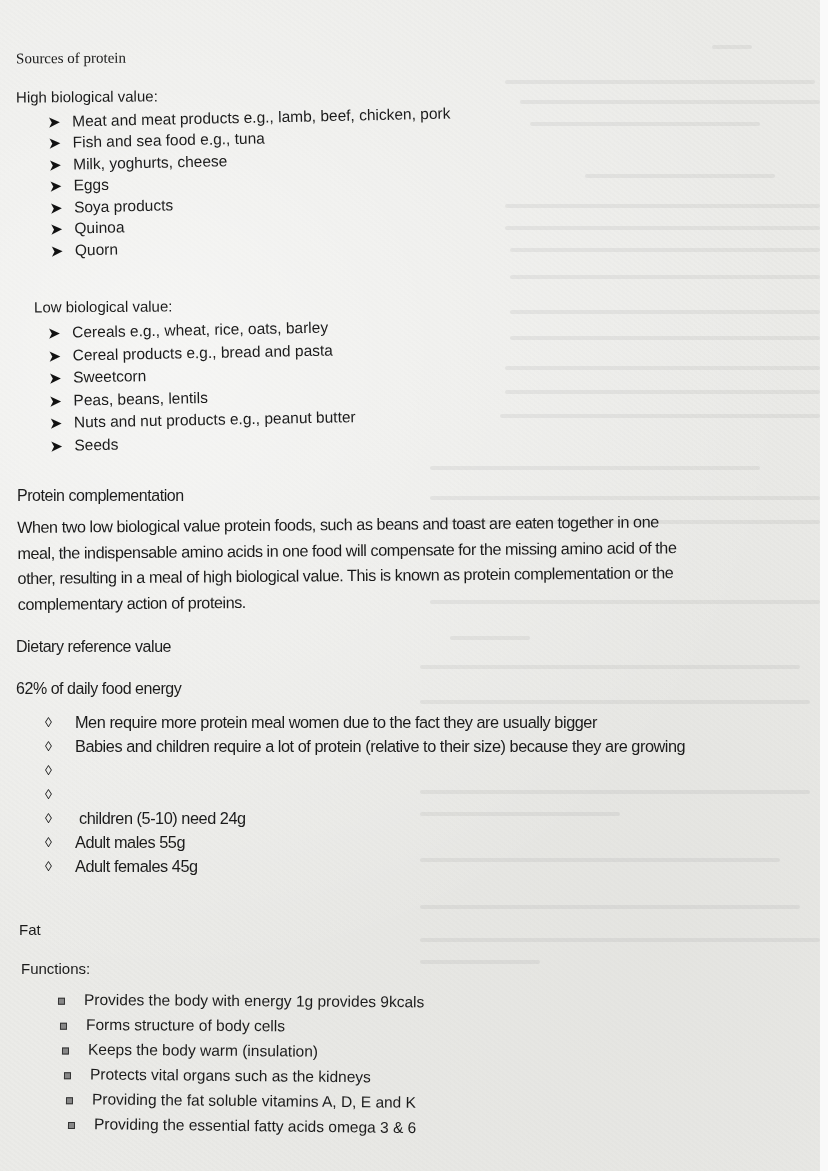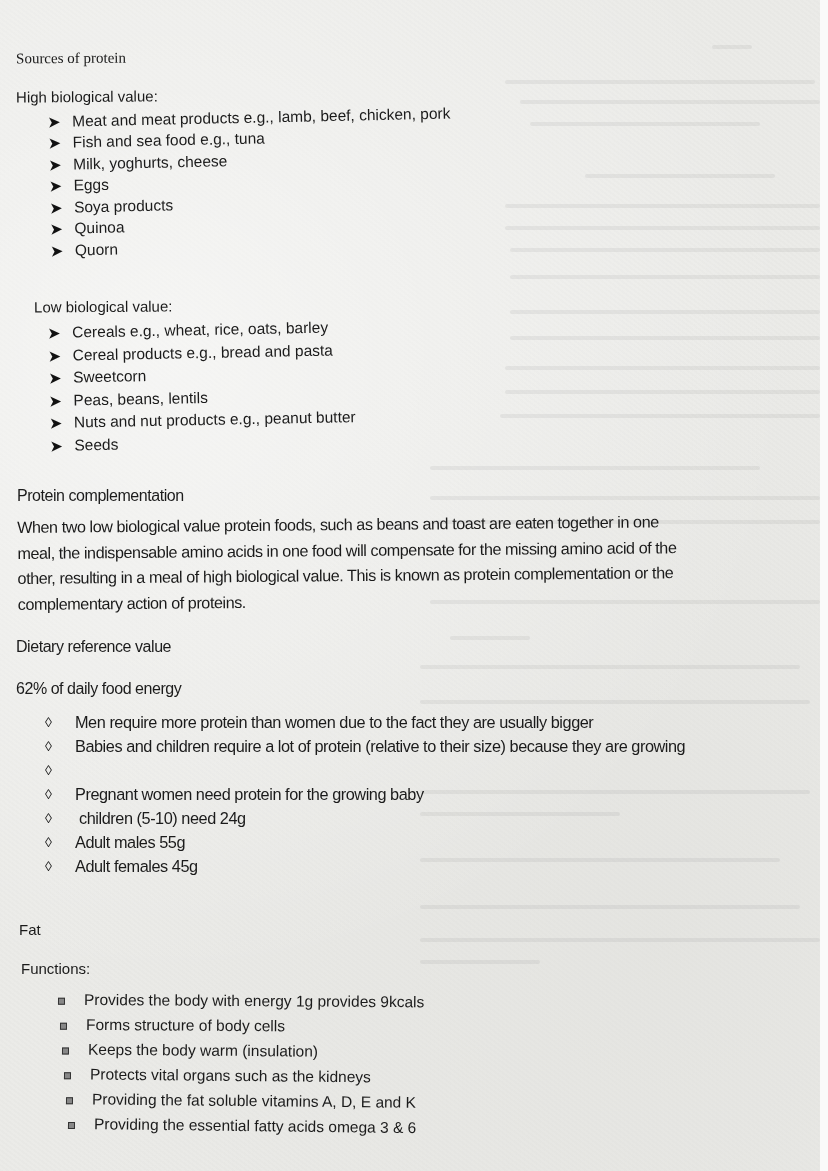--- a/index.html
+++ b/index.html
@@ -218,32 +218,31 @@
     </div>
   </section>
 
   <section>
     <div class="abs condensed" style="left:16px;top:637px;">Dietary reference value</div>
     <div class="abs condensed" style="left:16px;top:679px;">62% of daily food energy</div>
 
     <ul class="list condensed" style="left:45px;top:710px;">
       <li class="li condensed" style="height:24px;font-size:16.3px;">
         <span class="diamond">◊</span>
-        <span>Men require more protein than women due to the fact they are usually bigger</span>
+        <span>Men require more protein meal women due to the fact they are usually bigger</span>
       </li>
       <li class="li condensed" style="height:24px;font-size:16.3px;">
         <span class="diamond">◊</span>
         <span>Babies and children require a lot of protein (relative to their size) because they are growing</span>
       </li>
       <li class="li condensed" style="height:24px;font-size:16.3px;">
         <span class="diamond">◊</span>
       </li>
       <li class="li condensed" style="height:24px;font-size:16.3px;">
         <span class="diamond">◊</span>
-        <span>Pregnant women need protein for the growing baby</span>
       </li>
       <li class="li condensed" style="height:24px;font-size:16.3px;">
         <span class="diamond">◊</span>
         <span style="white-space:pre;"> children (5-10) need 24g</span>
       </li>
       <li class="li condensed" style="height:24px;font-size:16.3px;">
         <span class="diamond">◊</span>
         <span>Adult males 55g</span>
       </li>
       <li class="li condensed" style="height:24px;font-size:16.3px;">

